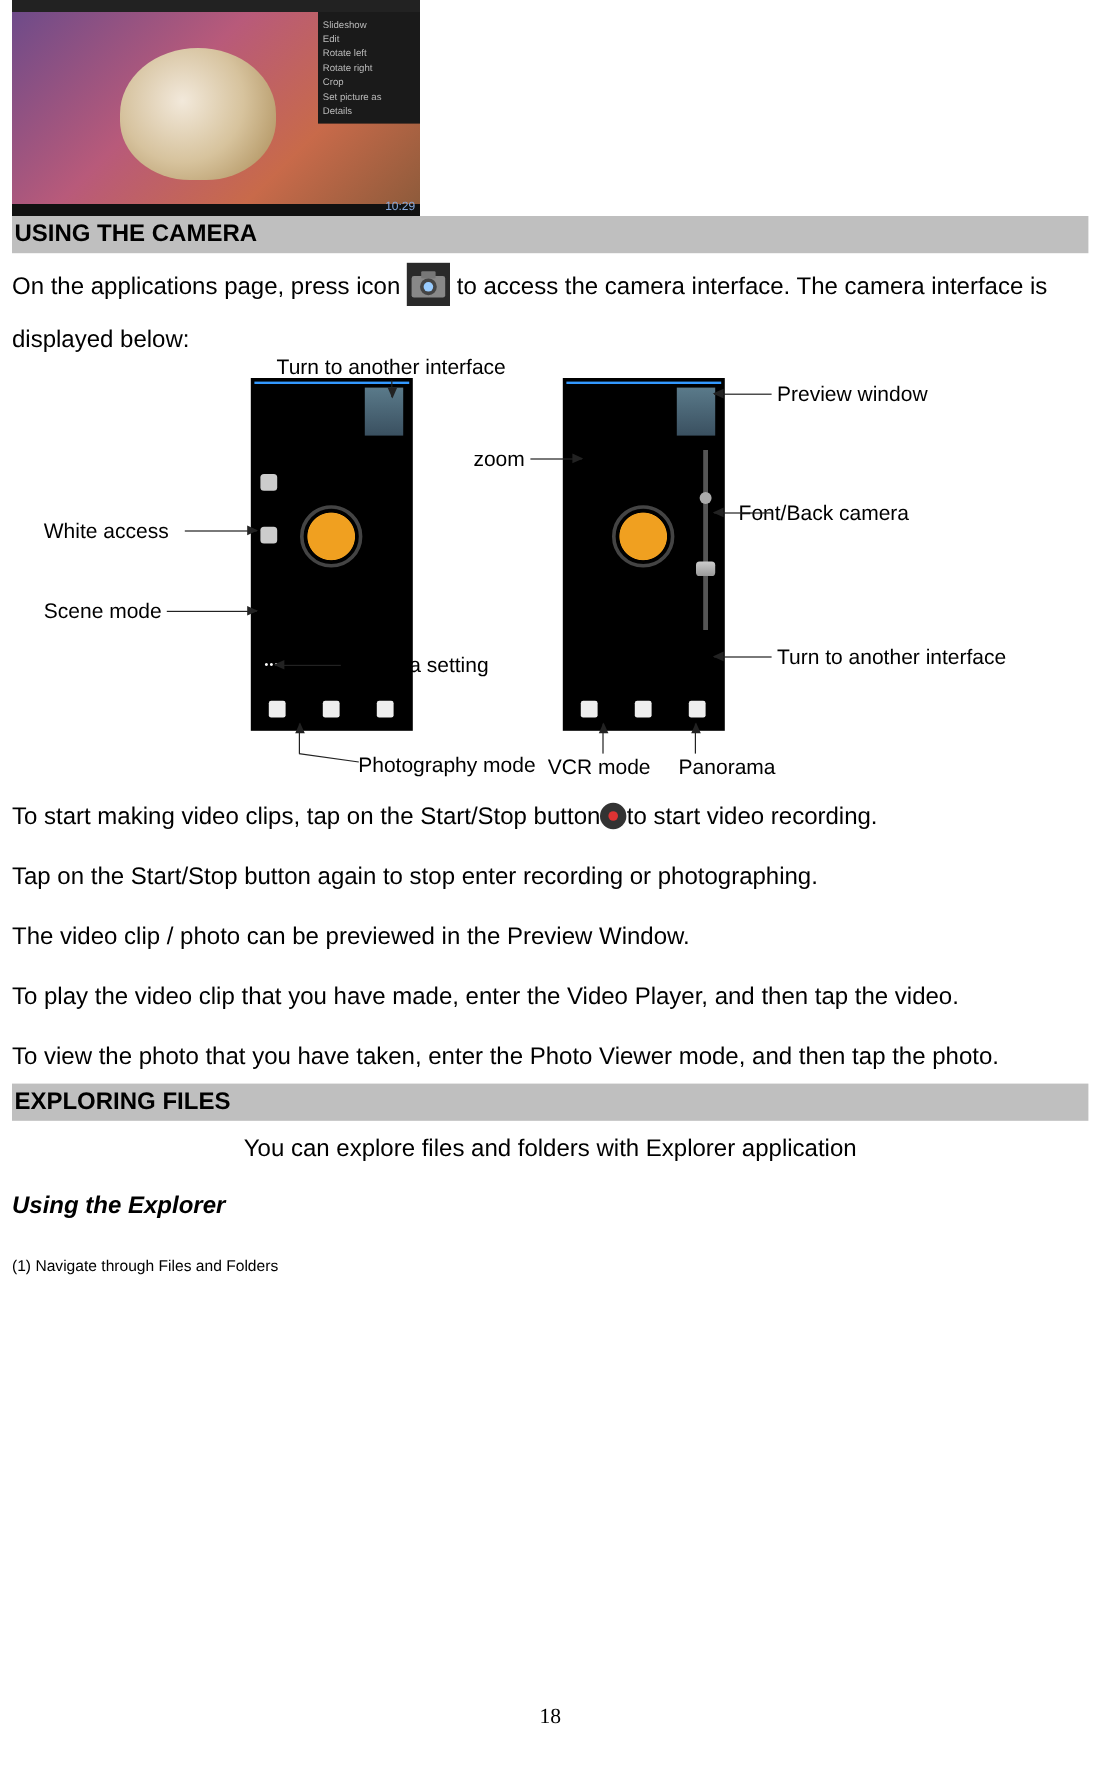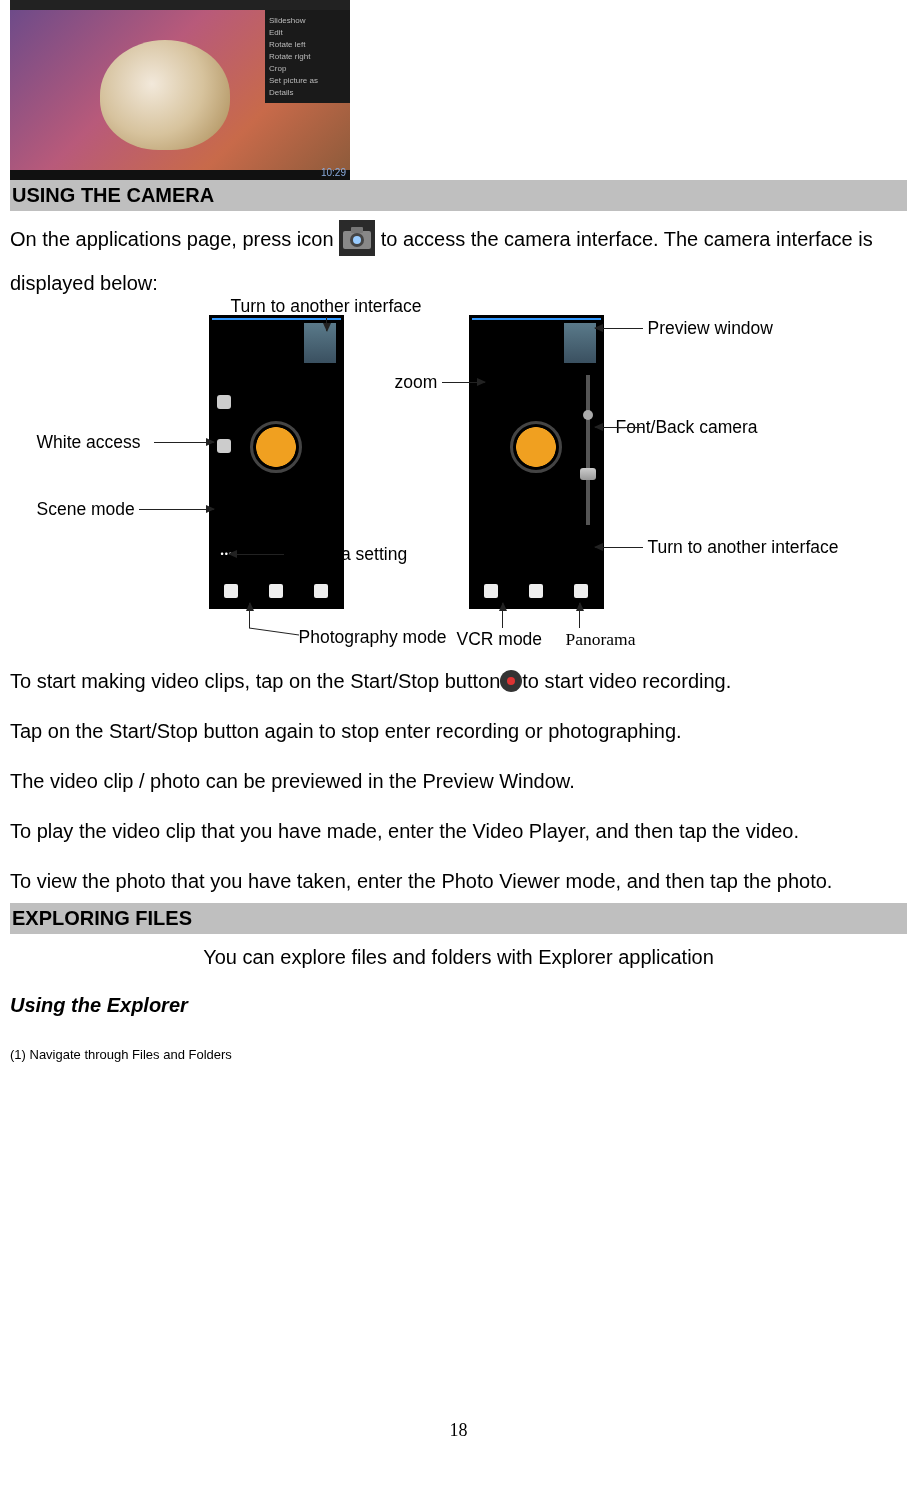--- a/index.html
+++ b/index.html
@@ -276,21 +276,21 @@
 
   <div class="label" style="left:260px; top:310px;margin-top:13px;">Photography mode</div>
   <div class="arrow vert" style="left:210px; top:298px; height:25px;"></div>
   <svg style="position:absolute; left:210px; top:298px;" width="120" height="35">
       <line x1="0" y1="25" x2="50" y2="32" stroke="#222" stroke-width="1"></line>
     </svg>
 
   <div class="label" style="left:418px; top:325px;">VCR mode</div>
   <div class="arrow vert" style="left:463px; top:298px; height:25px;"></div>
 
-  <div class="label" style="left:527px; top:325px;font-family:Liberation Serif, serif;">Panorama</div>
+  <div class="label" style="left:527px; top:325px;">Panorama</div>
   <div class="arrow vert" style="left:540px; top:298px; height:25px;"></div>
 </div>
 
 <p class="para" style="margin-top:0;">
   <span>To start making video clips, tap on the Start/Stop button</span><span class="inline-record-icon"></span><span>to start video recording.</span>
 </p>
 <p class="para">Tap on the Start/Stop button again to stop enter recording or photographing.</p>
 <p class="para">The video clip / photo can be previewed in the Preview Window.</p>
 <p class="para">To play the video clip that you have made, enter the Video Player, and then tap the video.</p>
 <p class="para">To view the photo that you have taken, enter the Photo Viewer mode, and then tap the photo.</p>

